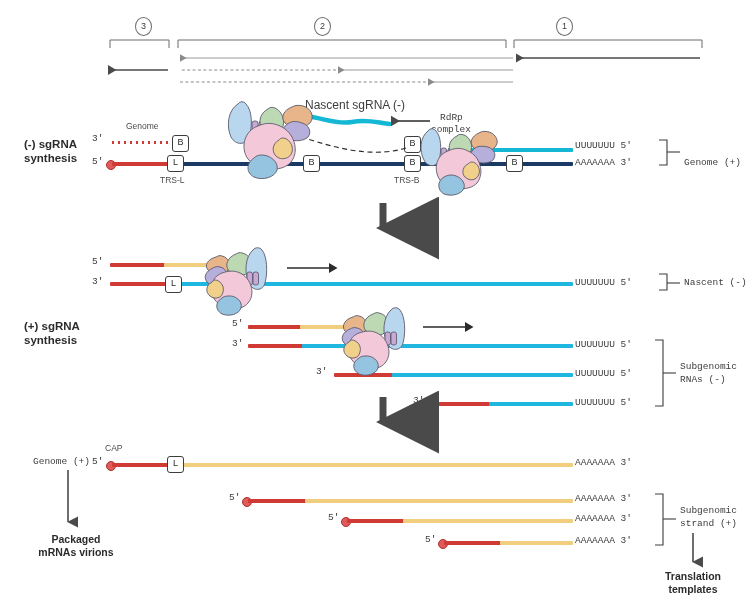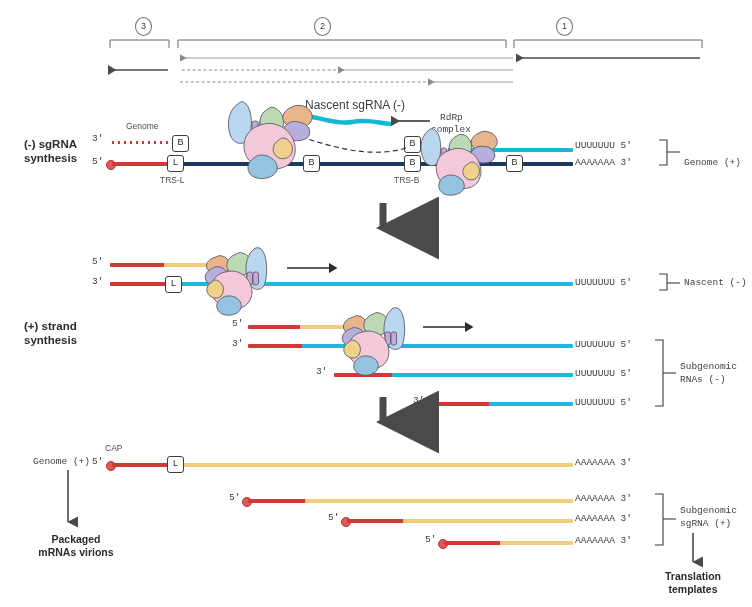--- a/index.html
+++ b/index.html
@@ -104,21 +104,21 @@
 
 <div id="stage">
 
   <div class="circnum" style="left:135px; top:17px;">3</div>
   <div class="circnum" style="left:314px; top:17px;">2</div>
   <div class="circnum" style="left:556px; top:17px;">1</div>
 
   <div class="lbl sec-label" style="left:24px; top:138px;">(-) sgRNA</div>
   <div class="lbl sec-label" style="left:24px; top:152px;">synthesis</div>
 
-  <div class="lbl sec-label" style="left:24px; top:320px;">(+) strand</div>
+  <div class="lbl sec-label" style="left:24px; top:320px;">(+) sgRNA</div>
   <div class="lbl sec-label" style="left:24px; top:334px;">synthesis</div>
 
   <div class="lbl tiny" style="left:126px; top:122px;">Genome</div>
   <div class="lbl small" style="left:92px; top:134px;">3'</div>
   <div class="lbl small" style="left:92px; top:157px;">5'</div>
 
   <div class="strand" style="left:110px; top:141px; width:62px; height:3px;
        background-image: radial-gradient(circle, #cf3a35 1.4px, transparent 1.5px);
        background-size: 6px 3px; background-repeat: repeat-x;"></div>
 
@@ -205,21 +205,21 @@
   <div class="strand" style="left:403px; top:519px; width:170px; height:4px; background:#f0ce7e;"></div>
   <div class="lbl small" style="left:575px; top:514px;">AAAAAAA 3'</div>
 
   <div class="lbl small" style="left:425px; top:535px;">5'</div>
   <div class="capdot" style="left:438px; top:539px;"></div>
   <div class="strand" style="left:444px; top:541px; width:57px; height:4px; background:#cf3a35;"></div>
   <div class="strand" style="left:500px; top:541px; width:73px; height:4px; background:#f0ce7e;"></div>
   <div class="lbl small" style="left:575px; top:536px;">AAAAAAA 3'</div>
 
   <div class="lbl small" style="left:680px; top:506px;">Subgenomic</div>
-  <div class="lbl small" style="left:680px; top:519px;">sgRNA (+)</div>
+  <div class="lbl small" style="left:680px; top:519px;">strand (+)</div>
 
   <div class="lbl bold-note" style="left:21px; top:533px; width:110px;">Packaged</div>
   <div class="lbl bold-note" style="left:21px; top:546px; width:110px;">mRNAs virions</div>
 
   <div class="lbl bold-note" style="left:638px; top:570px; width:110px;">Translation</div>
   <div class="lbl bold-note" style="left:638px; top:583px; width:110px;">templates</div>
 
   <svg class="ov" viewBox="0 0 752 607">
     <defs>
       <marker id="arrowL" markerWidth="7" markerHeight="7" refX="6" refY="3.5" orient="auto">

